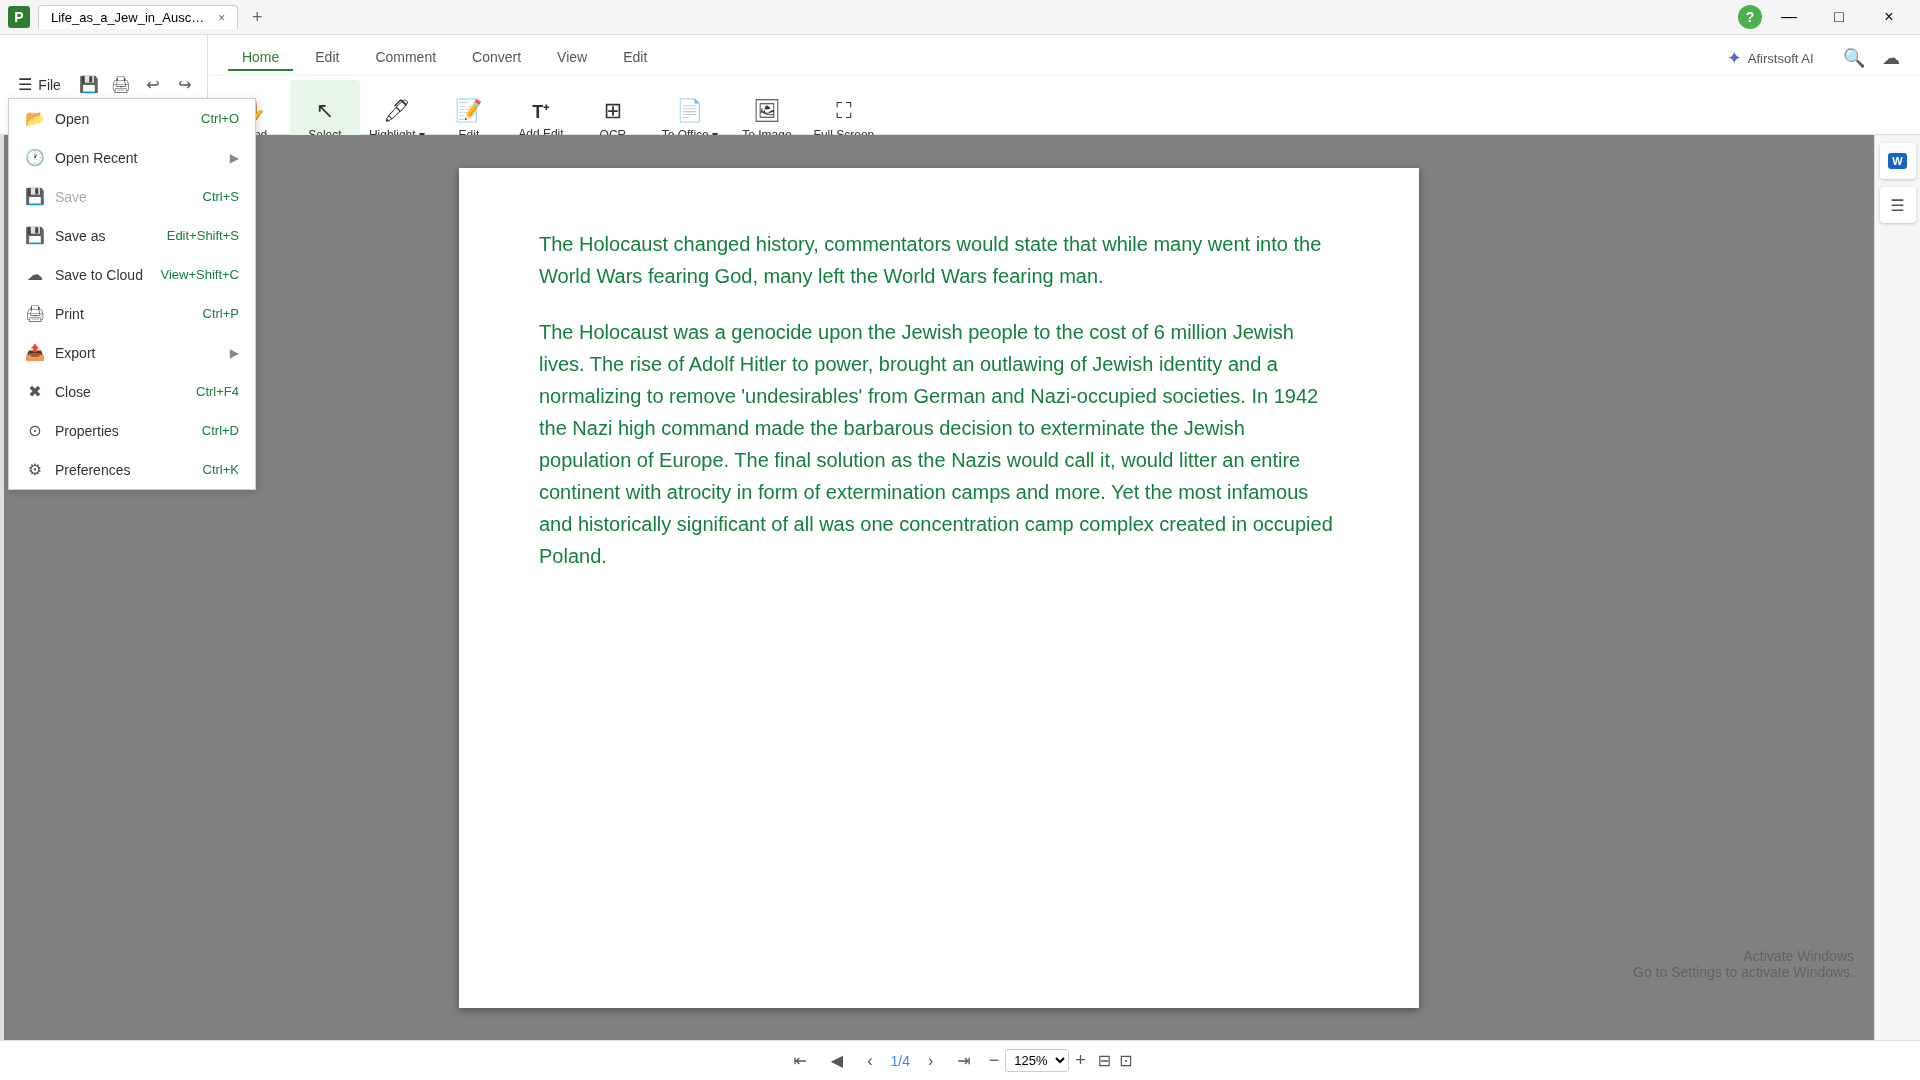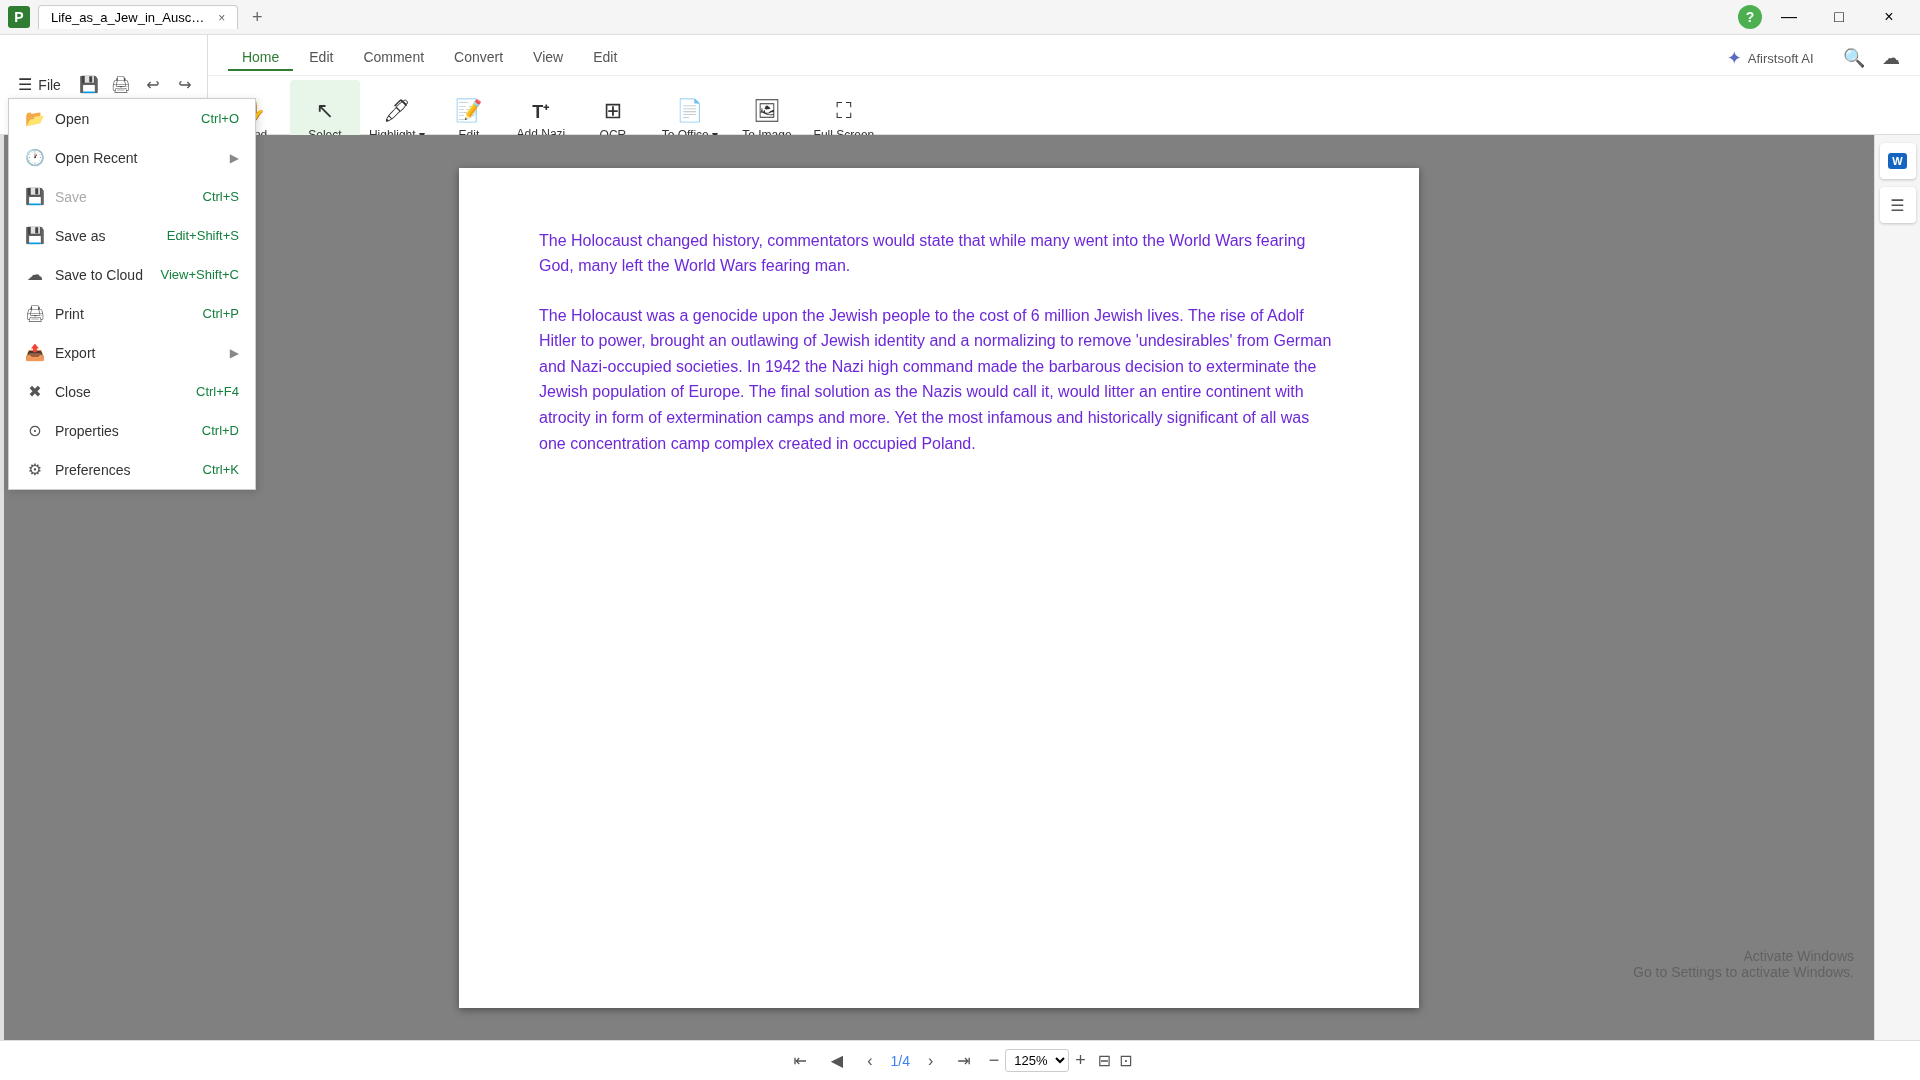--- a/index.html
+++ b/index.html
@@ -91,21 +91,21 @@
     .pdf-area {
       flex: 1; background: #808080; overflow: hidden; position: relative; display: flex; align-items: center; justify-content: center;
     }
     .pdf-page {
       background: white; width: 960px; height: 840px; padding: 60px 80px;
       box-shadow: 0 2px 8px rgba(0,0,0,0.4); overflow: hidden;
     }
     .pdf-title {
       font-size: 42px; font-weight: bold; color: #111; line-height: 1.2; margin-bottom: 40px;
     }
-    .pdf-para { font-size: 16px; line-height: 1.6; color: #6d28d9; margin-bottom: 24px; }
+    .pdf-para { font-size: 20px; line-height: 1.6; color: #15803d; margin-bottom: 24px; }
     .activate-watermark {
       position: absolute; bottom: 60px; right: 20px; text-align: right; color: rgba(0,0,0,0.25); font-size: 14px;
     }
 
     
     .sidebar-right {
       width: 46px; background: #f5f5f5; border-left: 1px solid #ddd; display: flex; flex-direction: column; align-items: center; padding-top: 8px; gap: 8px;
     }
     .sidebar-right-btn {
       width: 36px; height: 36px; border: none; background: white; cursor: pointer; border-radius: 4px;
@@ -178,21 +178,21 @@
       <span>File</span>
     </button>
     <button class="save-btn" title="Save">💾</button>
     <button class="print-btn" title="Print">🖨</button>
     <button class="undo-btn" title="Undo">↩</button>
     <button class="redo-btn" title="Redo">↪</button>
   </div>
 
   <div style="display:flex; flex-direction:column; flex:1; height:100%;">
     <div class="nav-tab-row" style="display:flex; align-items:center; padding: 6px 20px 0 20px; border-bottom: 1px solid #eee; justify-content:space-between;">
-      <div style="display:flex; gap:2px;">
+      <div style="display:flex; gap:8px;">
         <button class="nav-tab active">Home</button>
         <button class="nav-tab">Edit</button>
         <button class="nav-tab">Comment</button>
         <button class="nav-tab">Convert</button>
         <button class="nav-tab">View</button>
         <button class="nav-tab">Edit</button>
       </div>
       <div style="display:flex; align-items:center; gap:16px;">
         <button class="ai-btn">
           <span class="ai-star">✦</span>
@@ -214,21 +214,21 @@
       <button class="tool-btn">
         <span class="icon">🖊</span>
         <span>Highlight ▾</span>
       </button>
       <button class="tool-btn">
         <span class="icon">📝</span>
         <span>Edit</span>
       </button>
       <button class="tool-btn">
         <span class="icon" style="font-size:18px; font-weight:bold;">T⁺</span>
-        <span>Add Nazi</span>
+        <span>Add Edit</span>
       </button>
       <button class="tool-btn">
         <span class="icon">⊞</span>
         <span>OCR</span>
       </button>
       <button class="tool-btn tool-btn-wide">
         <span class="icon">📄</span>
         <span>To Office ▾</span>
       </button>
       <button class="tool-btn">

